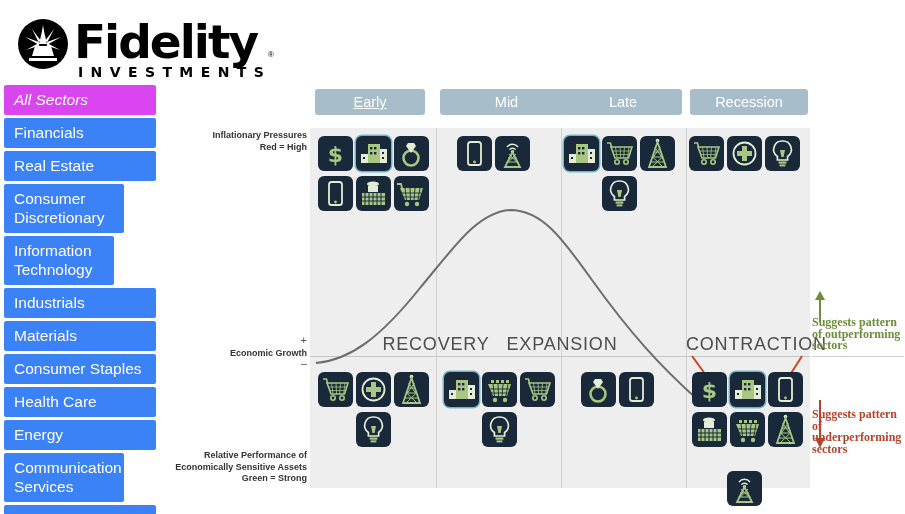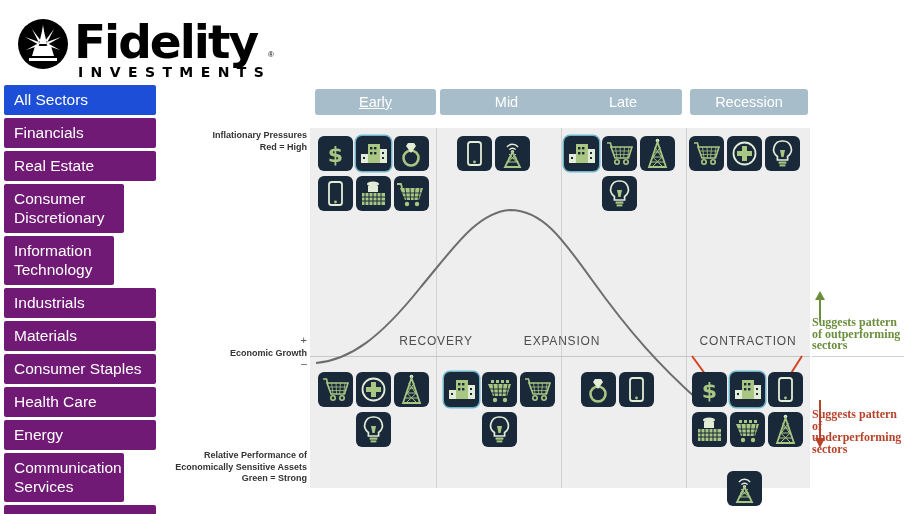--- a/index.html
+++ b/index.html
@@ -24,40 +24,40 @@
   .logo-sub{
     position:absolute;left:62px;top:50px;
     font-family:"DejaVu Sans", sans-serif;
     font-weight:bold;font-size:14px;letter-spacing:7.4px;color:#000;
   }
   .logo-reg{position:absolute;left:252px;top:36px;font-size:8px;color:#000;}
 
   
   .sidebar{position:absolute;left:4px;top:85px;width:152px;}
   .sb-item{
-    background:#701a75;color:#ffffff;
+    background:#3b82f6;color:#ffffff;
     font-size:15.5px;line-height:19px;
     padding:5px 0 6px 10px;margin-bottom:3px;
     border-radius:2px;box-sizing:border-box;
     min-height:26px;
   }
-  .sb-item.active{background:#1d4ed8;}
+  .sb-item.active{background:#d946ef;font-style:italic;}
 
   
   .chart{position:absolute;left:310px;top:128px;width:500px;height:360px;background:#eeeeee;}
   .colbar{position:absolute;left:310px;width:500px;height:9px;}
   .colbar.top{top:128px;background:linear-gradient(to right,#e9e5bf 0%,#e7e6c6 6%,#a8cc9a 20%,#c9d9a4 30%,#f4e3a8 42%,#f7d891 52%,#f0ad73 66%,#e4563a 78%,#ef8b5c 88%,#f6cf90 100%);}
   .colbar.bot{top:478px;background:linear-gradient(to right,#a6c894 0%,#b7d0a0 22%,#e2dfa8 38%,#f6dc9e 52%,#f3c184 66%,#e0694c 80%,#d9604a 88%,#bdb9a2 95%,#a8c896 100%);}
 
   .col-sep{position:absolute;top:0;width:1px;height:360px;background:#d2d2d2;}
   .zero-line{position:absolute;left:0;top:228px;width:500px;height:1px;background:#c6c6c6;}
 
   .phase-label{
     position:absolute;top:206px;
-    font-size:12px;color:#4d4d4d;letter-spacing:0.8px;
+    font-size:18px;color:#4d4d4d;letter-spacing:0.8px;
     text-align:center;
   }
 
   
   .phase-btns{position:absolute;left:310px;top:89px;width:510px;height:26px;}
   .phase-btn{
     position:absolute;top:0;height:26px;
     background:#a7bdca;color:#fff;border-radius:3px;
     font-size:14.5px;line-height:26px;text-align:center;
   }
@@ -123,21 +123,21 @@
   <div class="sb-item">Industrials</div>
   <div class="sb-item">Materials</div>
   <div class="sb-item">Consumer Staples</div>
   <div class="sb-item">Health Care</div>
   <div class="sb-item">Energy</div>
   <div class="sb-item" style="width:120px;">Communication Services</div>
   <div class="sb-item">Utilities</div>
 </div>
 
 <div class="phase-btns">
-  <div class="phase-btn" style="left:5px;width:121px;text-decoration:underline;">Early</div>
+  <div class="phase-btn" style="left:5px;width:110px;text-decoration:underline;">Early</div>
   <div class="phase-btn" style="left:130px;width:133px;">Mid</div>
   <div class="phase-btn" style="left:254px;width:118px;">Late</div>
   <div class="phase-btn" style="left:380px;width:118px;">Recession</div>
 </div>
 
 <div class="ax-label" style="left:175px;top:130px;width:132px;">
   <span>Inflationary Pressures</span><br>
   <span>Red = High</span>
 </div>
 

